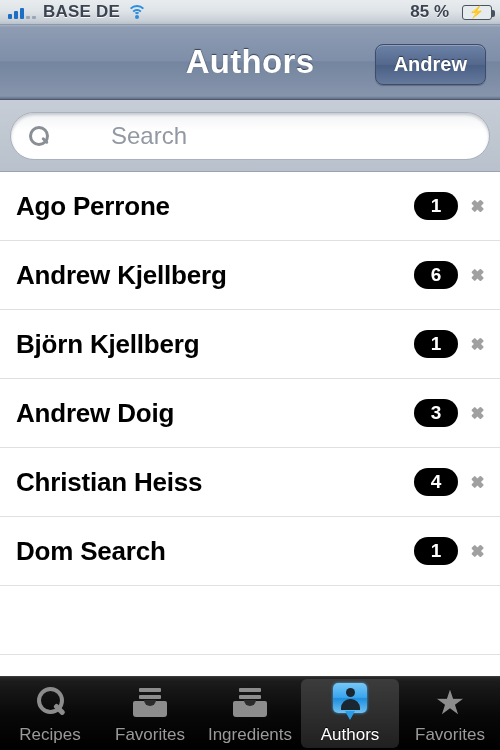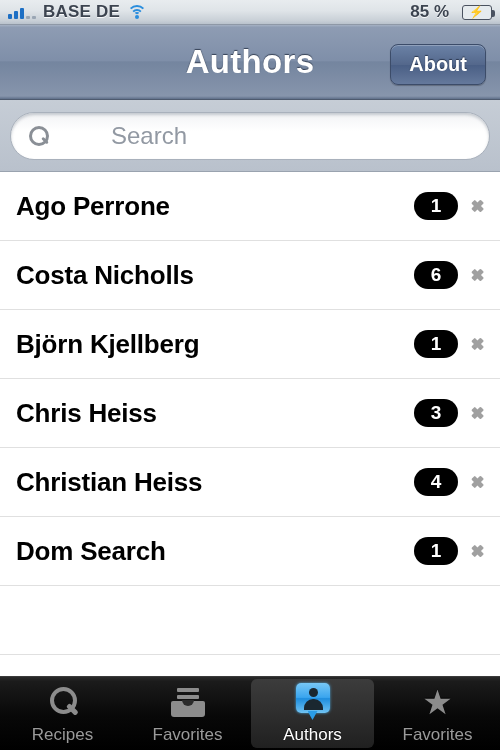--- a/index.html
+++ b/index.html
@@ -192,56 +192,56 @@
       <span class="battpct">85 %</span>
       <span class="batt">
         <span class="fill"></span>
         <span class="bolt">⚡</span>
       </span>
     </div>
   </div>
 
   <div class="navbar">
     <span class="nav-title">Authors</span>
-    <button class="about-btn">About</button>
+    <button class="about-btn">Andrew</button>
   </div>
 
   <div class="searchbar">
     <div class="searchfield">
       <span class="mag"></span>
       <span class="search-placeholder">Search</span>
     </div>
   </div>
 
   <div class="list">
     <div class="scrollthumb"></div>
     <div id="rows">
         <div class="row">
           <span class="row-name">Ago Perrone</span>
           <span class="row-right">
             <span class="badge">1</span>
             <span class="chev"></span>
           </span>
         </div>
         <div class="row">
-          <span class="row-name">Costa Nicholls</span>
+          <span class="row-name">Andrew Kjellberg</span>
           <span class="row-right">
             <span class="badge">6</span>
             <span class="chev"></span>
           </span>
         </div>
         <div class="row">
           <span class="row-name">Björn Kjellberg</span>
           <span class="row-right">
             <span class="badge">1</span>
             <span class="chev"></span>
           </span>
         </div>
         <div class="row">
-          <span class="row-name">Chris Heiss</span>
+          <span class="row-name">Andrew Doig</span>
           <span class="row-right">
             <span class="badge">3</span>
             <span class="chev"></span>
           </span>
         </div>
         <div class="row">
           <span class="row-name">Christian Heiss</span>
           <span class="row-right">
             <span class="badge">4</span>
             <span class="chev"></span>
@@ -271,20 +271,30 @@
         </div>
         <div class="tab">
           <span class="tab-icon">
             <span class="ic-box">
               <span class="card c1"></span>
               <span class="card c2"></span>
               <span class="tray"></span>
             </span>
           </span>
           <span class="tab-label">Favorites</span>
+        </div>
+        <div class="tab">
+          <span class="tab-icon">
+            <span class="ic-box">
+              <span class="card c1"></span>
+              <span class="card c2"></span>
+              <span class="tray"></span>
+            </span>
+          </span>
+          <span class="tab-label">Ingredients</span>
         </div>
         <div class="tab selected">
           <span class="tab-icon">
             <span class="ic-person">
               <span class="pin"></span>
               <span class="tip"></span>
               <span class="head"></span>
               <span class="body"></span>
             </span>
           </span>

